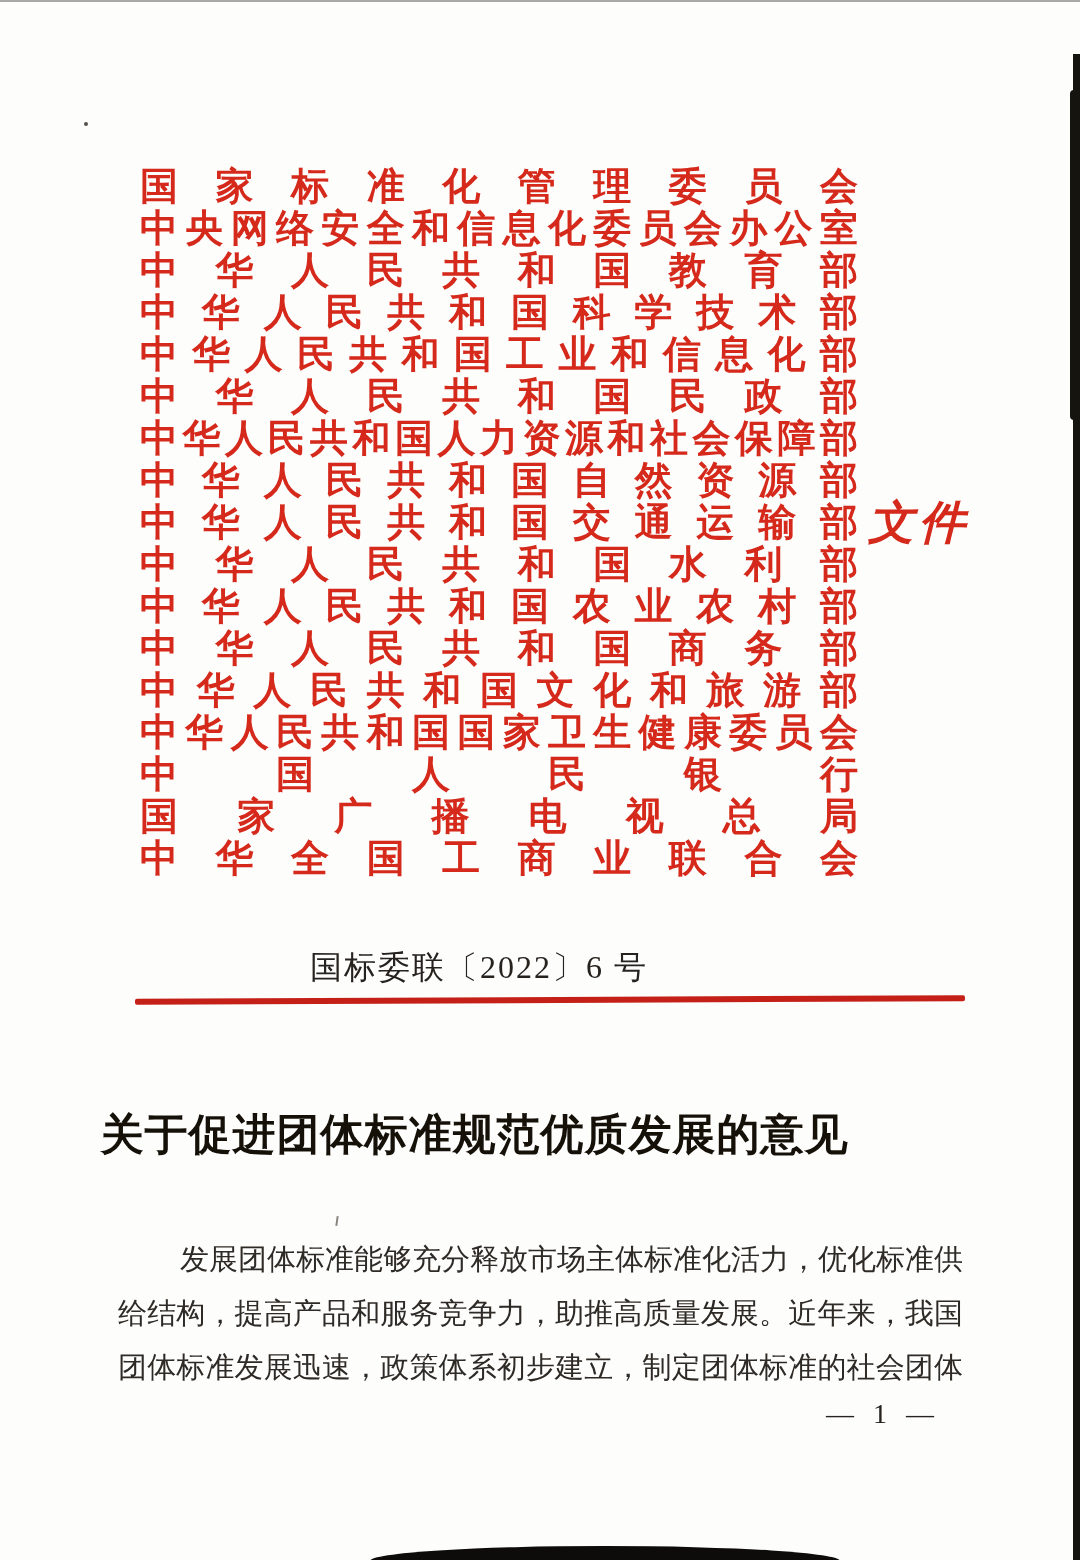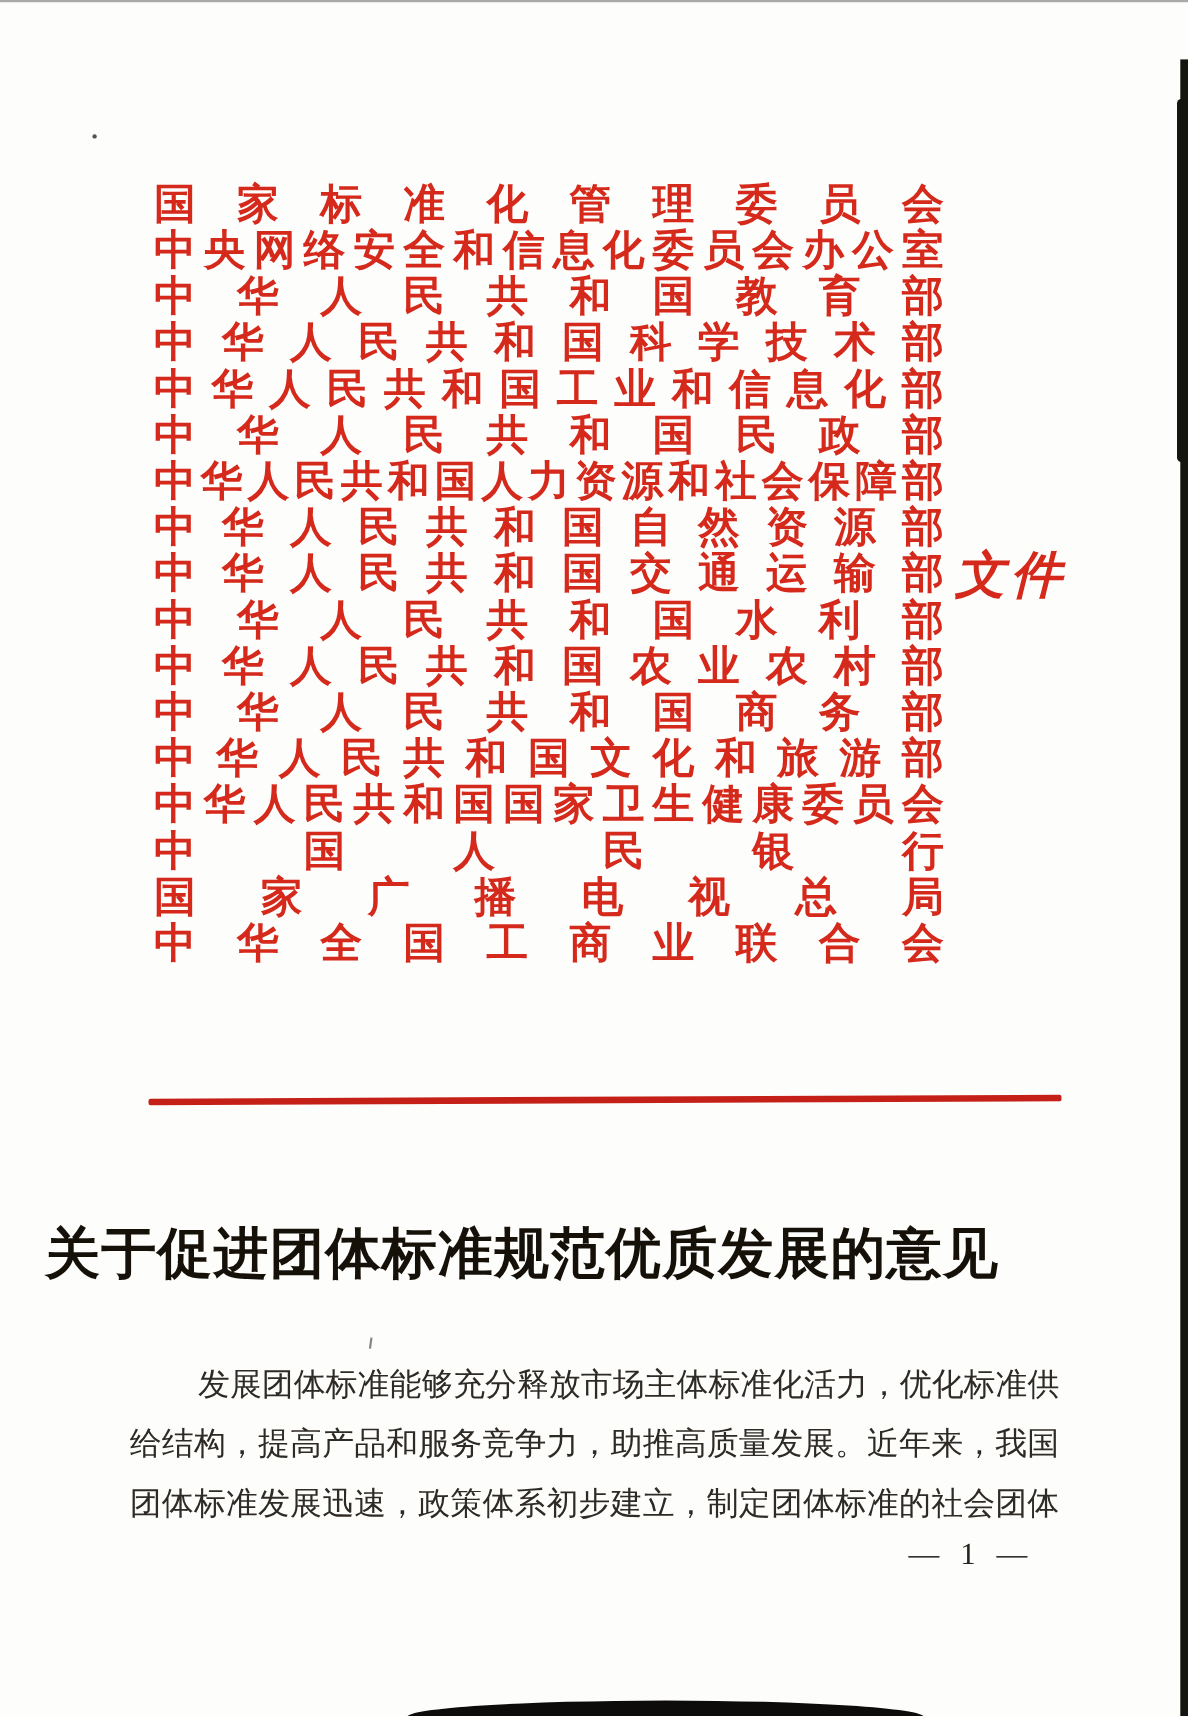--- a/index.html
+++ b/index.html
@@ -48,21 +48,21 @@
   .red-line{
     position:absolute;left:135px;top:997px;width:830px;height:6px;
     background:#c42017;
     transform:rotate(-0.25deg);
     border-radius:2px;
   }
 
   .title{
     position:absolute;left:0;top:1106px;width:949px;margin:0;
     text-align:center;
-    font-size:50px;font-weight:bold;color:#151109;
+    font-size:43px;font-weight:bold;color:#151109;
     letter-spacing:1px;
   }
 
   .body{
     position:absolute;left:118px;top:1232px;width:845px;
   }
   .body-line{
     display:flex;justify-content:space-between;align-items:center;
     height:54px;
     font-size:29px;color:#2e2a25;
@@ -314,20 +314,21 @@
         <span>商</span>
         <span>业</span>
         <span>联</span>
         <span>合</span>
         <span>会</span>
       </div>
   </div>
 
   <div class="doc-label">文件</div>
 
+  <div class="doc-number">国标委联〔2022〕6 号</div>
 
   <div class="red-line"></div>
 
   <h1 class="title">关于促进团体标准规范优质发展的意见</h1>
 
   <div class="body">
     <div class="body-line indent">
         <span>发</span>
         <span>展</span>
         <span>团</span>

